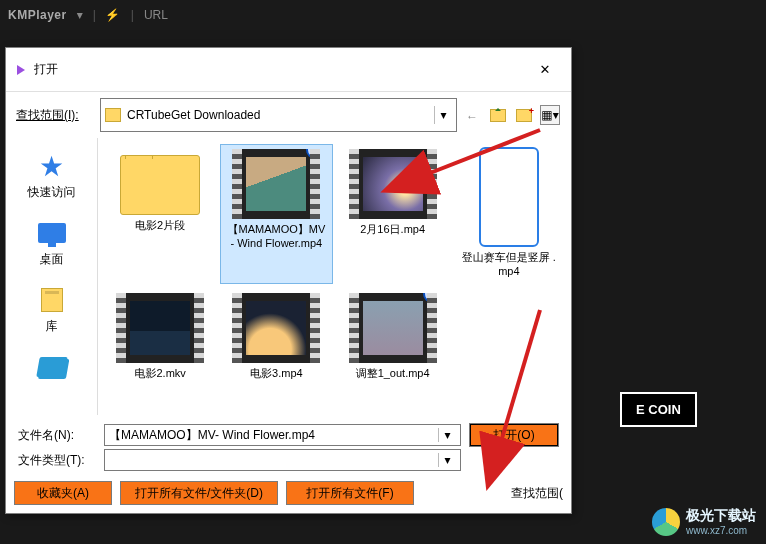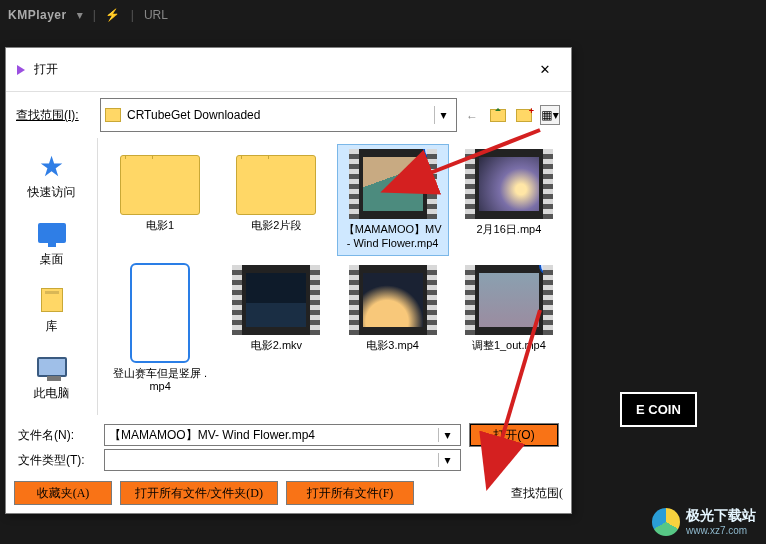--- a/index.html
+++ b/index.html
@@ -194,21 +194,21 @@
 }
 .combo .caret { margin-left: auto; border-left: 1px solid #bbb; width: 18px; text-align: center; }
 .wbtn {
   height: 24px; border: 1px solid #7a7a7a; background: #f97316;
   display: flex; align-items: center; justify-content: center;
   cursor: pointer;
 }
 .wbtn.default { box-shadow: 0 0 0 1px #000 inset; }
 
 .btnrow {
-  padding: 6px 8px 8px; display: flex; gap: 8px; align-items: center; font-family: Liberation Serif, serif;
+  padding: 6px 8px 8px; display: flex; gap: 8px; align-items: center;
 }
 .btnrow .wbtn { padding: 0 12px; min-width: 98px; height: 24px; }
 .btnrow .wbtn.wide { min-width: 158px; }
 
 
 .overlay {
   position: absolute; inset: 0; pointer-events: none; width: 766px; height: 544px;
 }
 
 
@@ -283,37 +283,27 @@
         <span>桌面</span>
       </div>
       <div class="place">
         <div class="pic">
             <span class="lib-ic"></span>
           </div>
         <span>库</span>
       </div>
       <div class="place">
         <div class="pic">
-            <span class="pc-ic"></span>
-          </div>
-        <span>此电脑</span>
-      </div>
-      <div class="place">
-        <div class="pic">
             <span class="net-ic"></span>
           </div>
 
       </div>
     </div>
 
     <div class="files" id="files">
-        <div class="item">
-          <div class="thumb folder" style="position: relative;"></div>
-          <div class="iname">电影1</div>
-        </div>
         <div class="item">
           <div class="thumb folder" style="position: relative;"></div>
           <div class="iname">电影2片段</div>
         </div>
         <div class="item selected">
           <div class="thumb strip" style="position: relative;">
             <div class="thumb-inner tmv"></div>
             <div class="badge" style="top: -8px; right: -4px;">1</div>
           </div>
           <div class="iname">【MAMAMOO】MV- Wind Flower.mp4</div>

